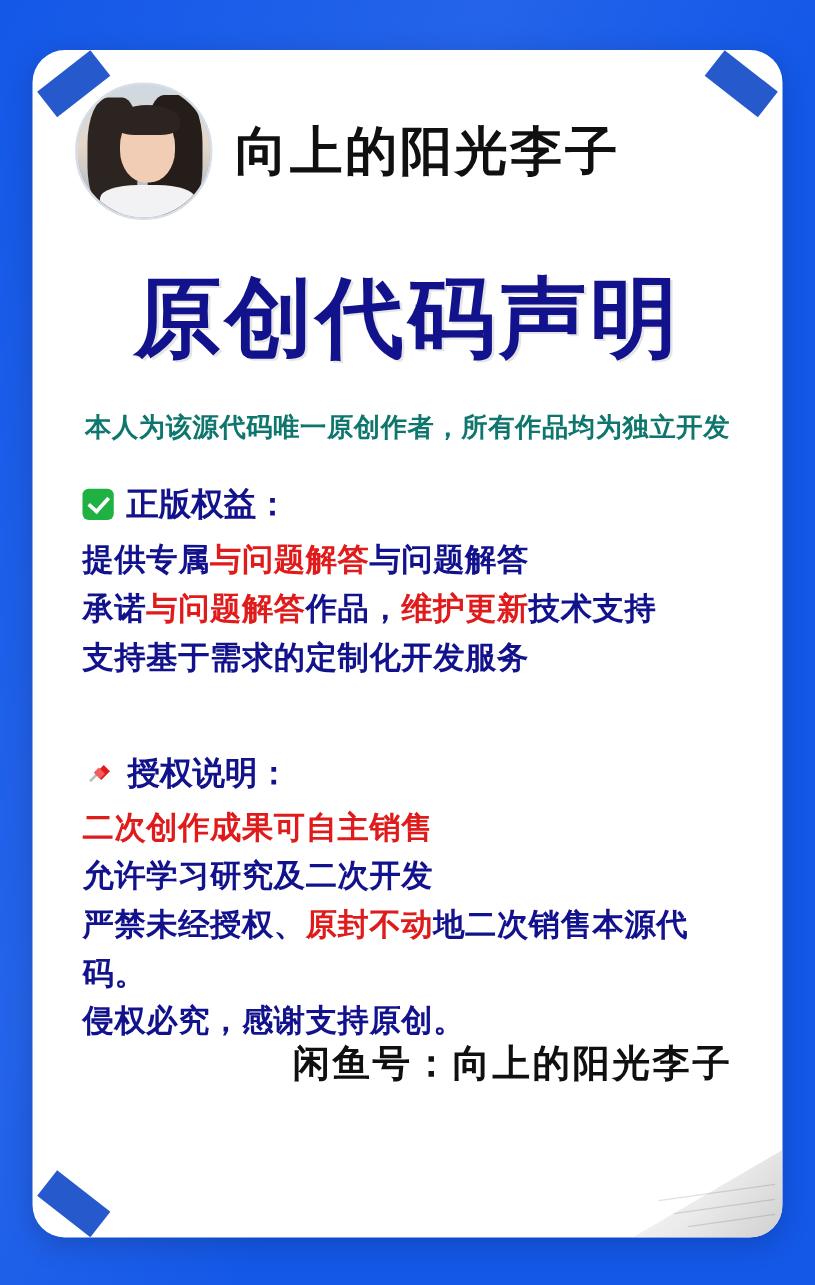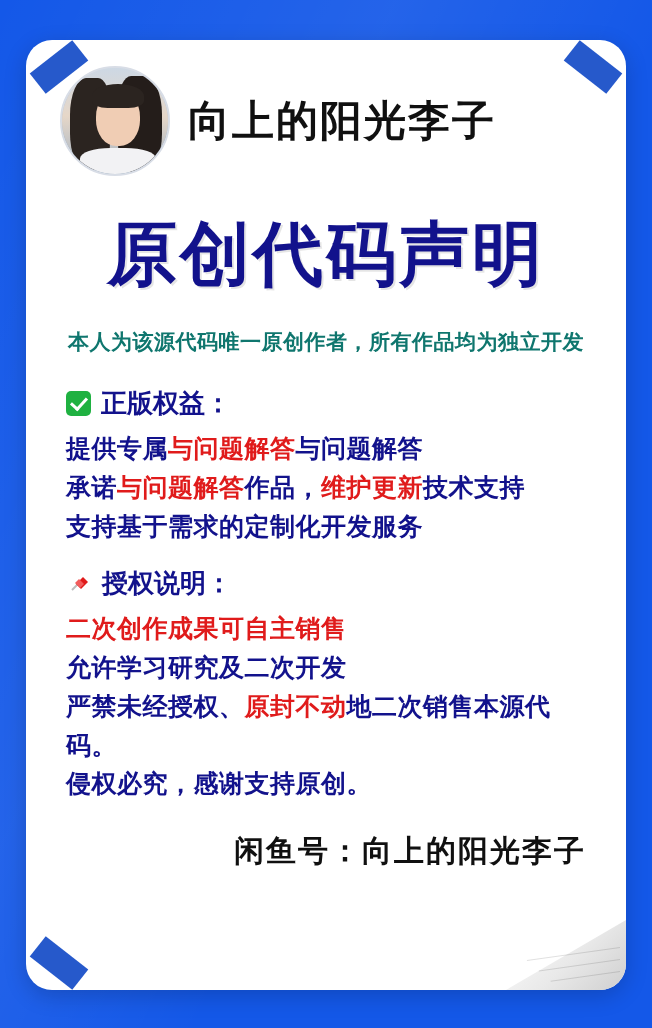--- a/index.html
+++ b/index.html
@@ -114,21 +114,21 @@
     text-align: center;
     font-size: 21px;
     font-weight: 700;
     color: #0f766e;
     margin-top: 26px;
     letter-spacing: 0.5px;
   }
 
   .section { padding: 0 40px; }
   .section.first { margin-top: 30px; }
-  .section.second { margin-top: 21px; }
+  .section.second { margin-top: 56px; font-family: Liberation Serif, serif; }
 
   .sec-head {
     display: flex;
     align-items: center;
     gap: 10px;
     font-size: 26px;
     font-weight: 700;
     color: #12128c;
     margin-bottom: 8px;
   }

